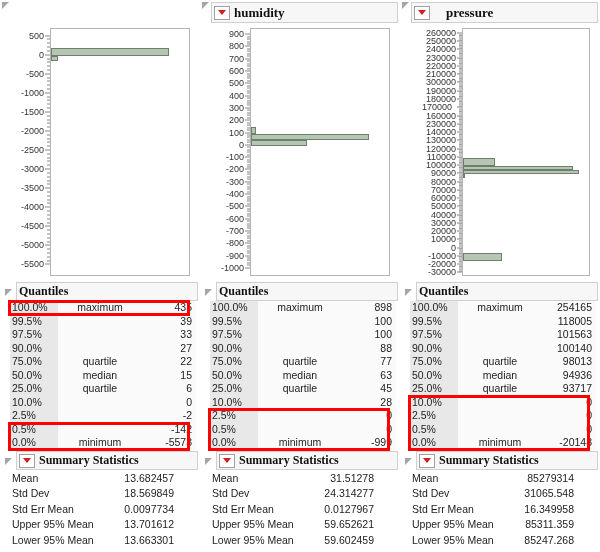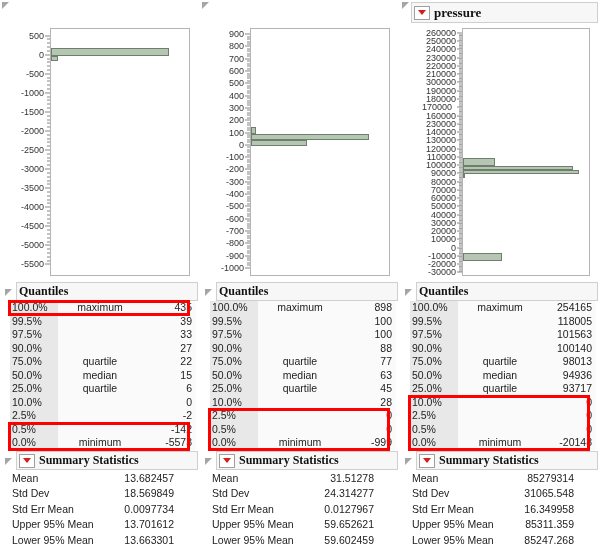--- a/index.html
+++ b/index.html
@@ -376,20 +376,26 @@
               <td class="s-name">Lower 95% Mean</td>
               <td class="s-val">13.663301</td>
             </tr>
           </tbody>
         </table>
       </div>
     </div>
     <div class="column">
       <div class="outer-head">
         <div class="tri-open"></div>
+        <div class="var-headbar-wrap" style="flex:1;margin-left:-2px;">
+          <div class="redbox-btn">
+            <i></i>
+          </div>
+          <span class="var-title">humidity</span>
+        </div>
       </div>
       <div class="chart-area">
         <div class="axis-labels">
           <div class="tick-label" style="top:10.15px;right:156px;text-align:center;">900</div>
           <div class="tick-mark" style="top:10.15px;left:45px;width:5px;"></div>
           <div class="tick-label" style="top:22.45px;right:156px;">800</div>
           <div class="tick-mark" style="top:22.45px;left:45px;width:5px;"></div>
           <div class="tick-label" style="top:34.75px;right:156px;">700</div>
           <div class="tick-mark" style="top:34.75px;left:45px;width:5px;"></div>
           <div class="tick-label" style="top:47.05px;right:156px;">600</div>
@@ -609,21 +615,21 @@
               <td class="s-name">Lower 95% Mean</td>
               <td class="s-val">59.602459</td>
             </tr>
           </tbody>
         </table>
       </div>
     </div>
     <div class="column">
       <div class="outer-head">
         <div class="tri-open"></div>
-        <div class="var-headbar-wrap" style="flex:1;margin-left:-2px;">
+        <div class="var-headbar-wrap" style="flex:1;margin-left:-2px;gap:12px;">
           <div class="redbox-btn">
             <i></i>
           </div>
           <span class="var-title">pressure</span>
         </div>
       </div>
       <div class="chart-area">
         <div class="axis-labels">
           <div class="tick-label" style="top:8.953020134228186px;right:144px;">260000</div>
           <div class="tick-mark" style="top:8.953020134228186px;left:57px;width:5px;"></div>

